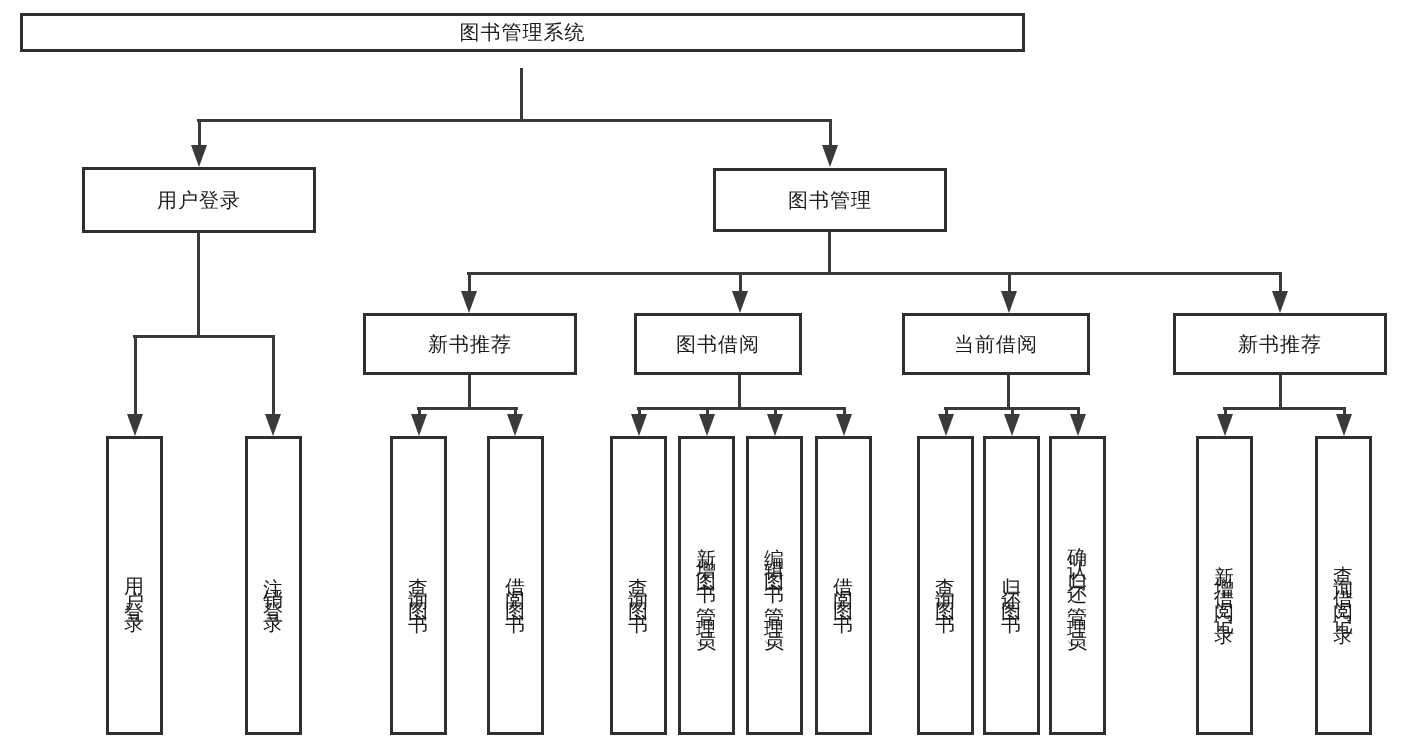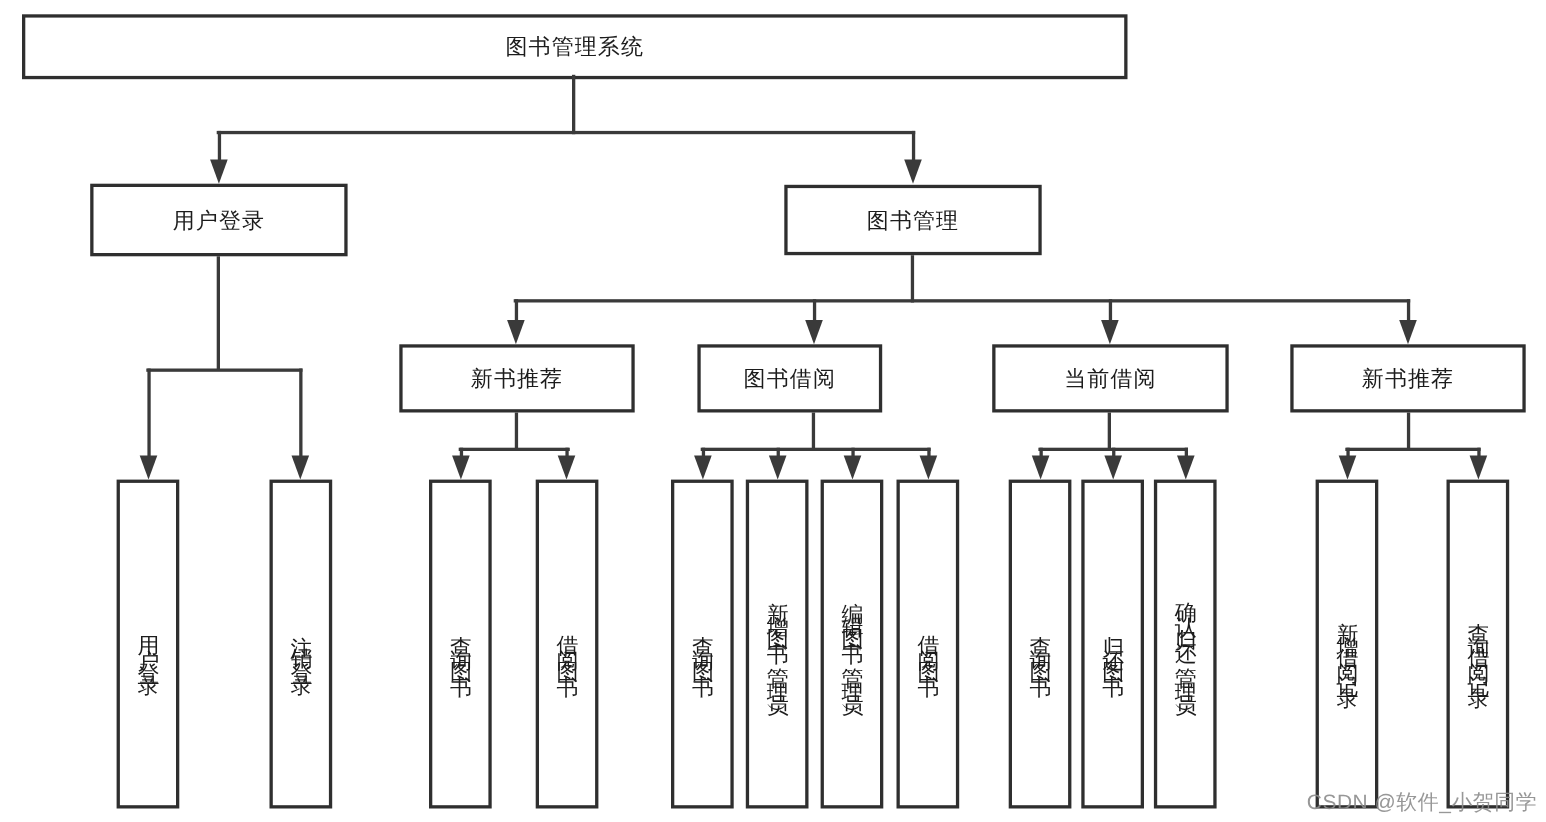--- a/index.html
+++ b/index.html
@@ -70,21 +70,21 @@
     white-space: nowrap;
     z-index: 5;
     letter-spacing: 0.5px;
   }
 </style>
 </head>
 <body>
 
 <div class="canvas">
 
-  <div class="node" style="left:20px; top:13px; width:1005px; height:59px;">图书管理系统</div>
+  <div class="node" style="left:20px; top:13px; width:1005px; height:39px;">图书管理系统</div>
 
   <div class="vl" style="left:520px; top:68px; height:54px;"></div>
   <div class="hl" style="left:197px; top:119px; width:635px;"></div>
   <div class="vl" style="left:198px; top:119px; height:32px;"></div>
   <div class="arr" style="left:191px; top:145px;"></div>
   <div class="vl" style="left:829px; top:119px; height:32px;"></div>
   <div class="arr" style="left:822px; top:145px;"></div>
 
   <div class="node" style="left:82px; top:167px; width:234px; height:66px;">用户登录</div>
   <div class="node" style="left:713px; top:168px; width:234px; height:64px;">图书管理</div>
@@ -102,21 +102,21 @@
   <div class="arr" style="left:461px; top:291px;"></div>
   <div class="vl" style="left:739px; top:272px; height:25px;"></div>
   <div class="arr" style="left:732px; top:291px;"></div>
   <div class="vl" style="left:1008px; top:272px; height:25px;"></div>
   <div class="arr" style="left:1001px; top:291px;"></div>
   <div class="vl" style="left:1279px; top:272px; height:25px;"></div>
   <div class="arr" style="left:1272px; top:291px;"></div>
 
   <div class="node" style="left:363px; top:313px; width:214px; height:62px;">新书推荐</div>
   <div class="node" style="left:634px; top:313px; width:168px; height:62px;">图书借阅</div>
-  <div class="node" style="left:902px; top:313px; width:215px; height:62px;">当前借阅</div>
+  <div class="node" style="left:902px; top:313px; width:188px; height:62px;">当前借阅</div>
   <div class="node" style="left:1173px; top:313px; width:214px; height:62px;">新书推荐</div>
 
   <div class="vl" style="left:468px; top:375px; height:35px;"></div>
   <div class="hl" style="left:417px; top:407px; width:101px;"></div>
   <div class="vl" style="left:418px; top:407px; height:13px;"></div>
   <div class="arr" style="left:411px; top:414px;"></div>
   <div class="vl" style="left:514px; top:407px; height:13px;"></div>
   <div class="arr" style="left:507px; top:414px;"></div>
 
   <div class="vl" style="left:738px; top:375px; height:35px;"></div>
@@ -157,15 +157,14 @@
   <div class="vnode" style="left:746px; top:436px; width:57px; height:299px;">编辑图书（管理员）</div>
   <div class="vnode" style="left:815px; top:436px; width:57px; height:299px;">借阅图书</div>
 
   <div class="vnode" style="left:917px; top:436px; width:57px; height:299px;">查询图书</div>
   <div class="vnode" style="left:983px; top:436px; width:57px; height:299px;">归还图书</div>
   <div class="vnode" style="left:1049px; top:436px; width:57px; height:299px;">确认归还（管理员）</div>
 
   <div class="vnode" style="left:1196px; top:436px; width:57px; height:299px;">新增借阅记录</div>
   <div class="vnode" style="left:1315px; top:436px; width:57px; height:299px;">查询借阅记录</div>
 
-  <div class="watermark">CSDN @软件_小贺同学</div>
 
 </div>
 
 </body></html>

